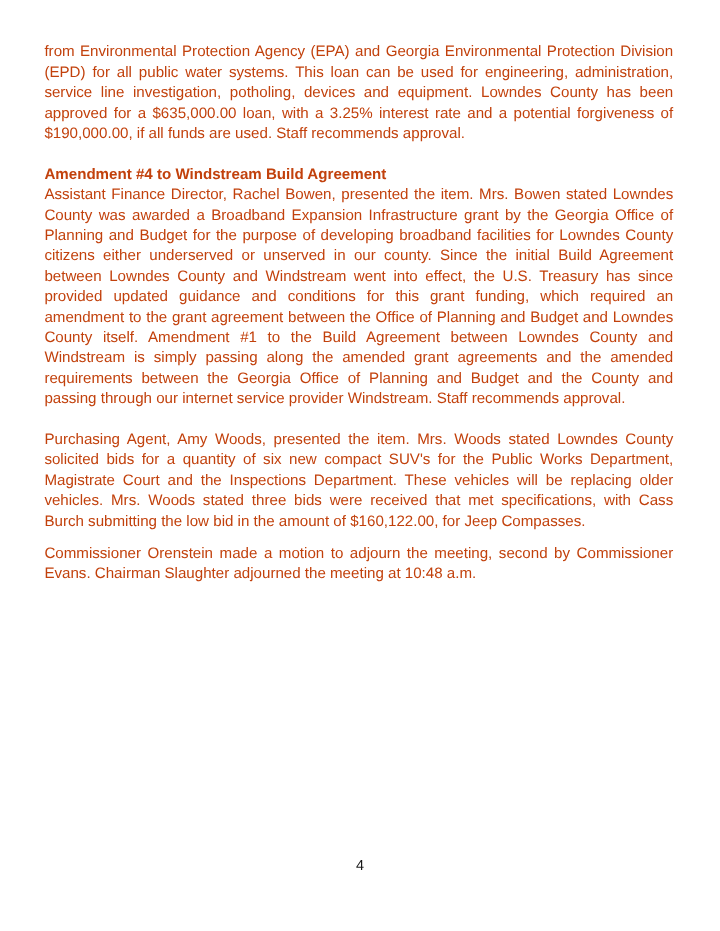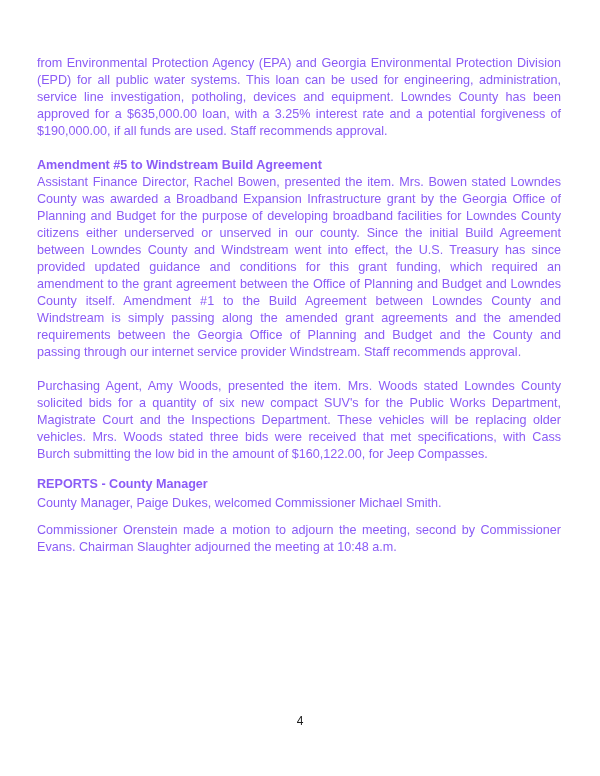--- a/index.html
+++ b/index.html
@@ -1,50 +1,46 @@
 <!DOCTYPE html>
 <html><head>
   <meta charset="utf-8">
   <style>
     html, body { margin: 0; padding: 0; background: #ffffff; }
     body { width: 600px; height: 776px; position: relative; overflow: hidden; }
     .page {
       position: absolute; left: 37px; top: 35px; width: 524px;
       font-family: "Liberation Sans", sans-serif;
-      font-size: 12.6px; line-height: 17px; color: #8b5cf6; margin-top: 20px;
+      font-size: 12.6px; line-height: 17px; color: #c2410c;
     }
     p { margin: 0; text-align: justify; }
     .sec { margin-top: 17px; }
     .sec-tight { margin-top: 10px; }
     h3 { margin: 0; font-size: 12.6px; font-weight: bold; line-height: 17px; }
     .bid-head { margin-left: -2px; }
     .page-num {
       position: absolute; top: 714px; left: 0; width: 600px; text-align: center;
       font-family: "Liberation Sans", sans-serif; font-size: 12px; color: #1a1a1a;
     }
   </style>
 </head>
 <body>
 
 <div class="page">
   <p>from Environmental Protection Agency (EPA) and Georgia Environmental Protection Division (EPD) for all public water systems. This loan can be used for engineering, administration, service line investigation, potholing, devices and equipment. Lowndes County has been approved for a $635,000.00 loan, with a 3.25% interest rate and a potential forgiveness of $190,000.00, if all funds are used. Staff recommends approval.</p>
 
   <div class="sec">
-    <h3>Amendment #5 to Windstream Build Agreement</h3>
+    <h3>Amendment #4 to Windstream Build Agreement</h3>
     <p>Assistant Finance Director, Rachel Bowen, presented the item.  Mrs. Bowen stated Lowndes County was awarded a Broadband Expansion Infrastructure grant by the Georgia Office of Planning and Budget for the purpose of developing broadband facilities for Lowndes County citizens either underserved or unserved in our county. Since the initial Build Agreement between Lowndes County and Windstream went into effect, the U.S. Treasury has since provided updated guidance and conditions for this grant funding, which required an amendment to the grant agreement between the Office of Planning and Budget and Lowndes County itself. Amendment #1 to the Build Agreement between Lowndes County and Windstream is simply passing along the amended grant agreements and the amended requirements between the Georgia Office of Planning and Budget and the County and passing through our internet service provider Windstream. Staff recommends approval.</p>
   </div>
 
 
   <div class="sec">
     <p>Purchasing Agent, Amy Woods, presented the item.  Mrs. Woods stated Lowndes County solicited bids for a quantity of six new compact SUV's for the Public Works Department, Magistrate Court and the Inspections Department. These vehicles will be replacing older vehicles. Mrs. Woods stated three bids were received that met specifications, with Cass Burch submitting the low bid in the amount of $160,122.00, for Jeep Compasses.</p>
   </div>
 
-  <div class="sec-tight" style="margin-top:13px;">
-    <h3>REPORTS - County Manager</h3>
-    <p style="margin-top:2px;">County Manager, Paige Dukes, welcomed Commissioner Michael Smith.</p>
-  </div>
 
   <div class="sec-tight">
     <p>Commissioner Orenstein made a motion to adjourn the meeting, second by Commissioner Evans. Chairman Slaughter adjourned the meeting at 10:48 a.m.</p>
   </div>
 </div>
 
 <div class="page-num">4</div>
 
 </body></html>

